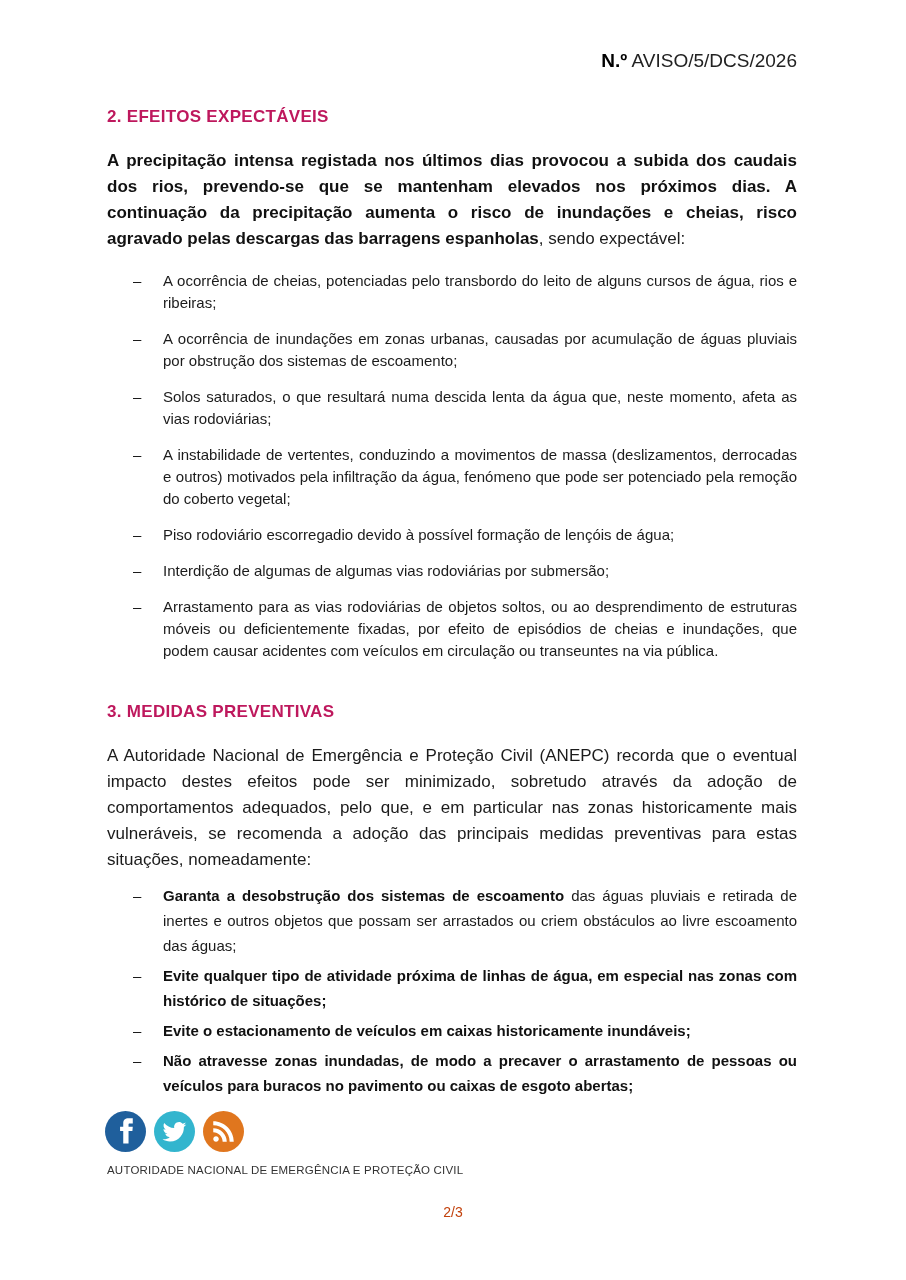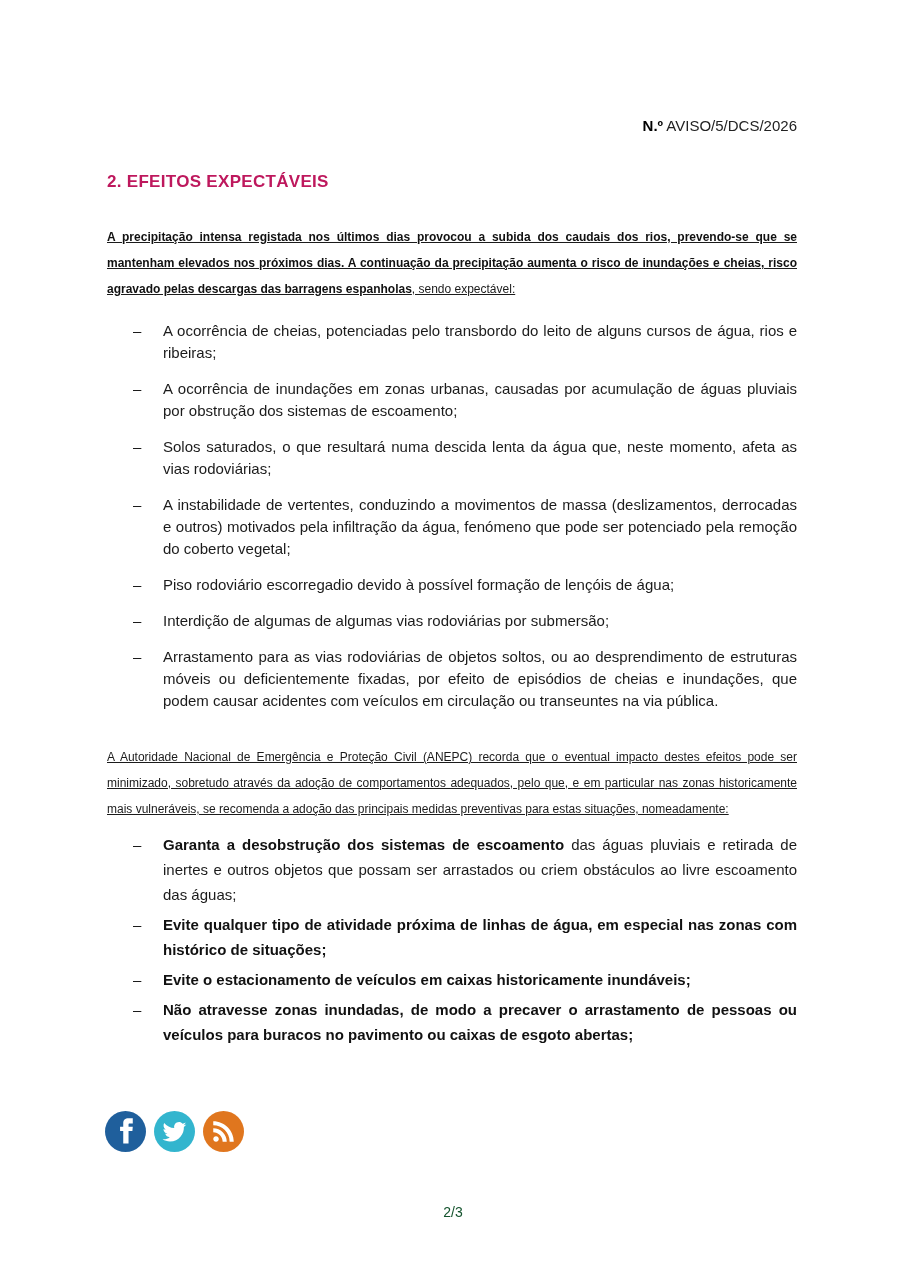--- a/index.html
+++ b/index.html
@@ -14,42 +14,41 @@
     overflow: hidden;
     margin: 0 auto;
   }
   .content {
     position: absolute;
     left: 107px;
     top: 0;
     width: 690px;
   }
   .doc-ref {
-    margin-top: 117px;
+    margin-top: 52px;
     text-align: right;
-    font-size: 15px;
+    font-size: 19px;
     line-height: 18px;
     color: #222222;
   }
   .doc-ref b { color: #000; }
   h2.sec-heading {
     font-size: 17px;
     font-weight: bold;
     color: #be185d;
     letter-spacing: 0.3px;
   }
   .sec-heading.first { margin-top: 37px; }
   .sec-heading.second { margin-top: 40px; }
   p.intro {
-    margin-top: 32px;
-    font-size: 12px;
+    margin-top: 21px;
+    font-size: 17px;
     line-height: 26px;
     text-align: justify;
     color: #1b1b1b;
-    text-decoration: underline;
   }
   p.intro b { color: #111; }
   .dash-list {
     list-style: none;
     margin-top: 18px;
     padding-left: 26px;
   }
   .dash-list li {
     display: flex;
     font-size: 15px;
@@ -84,21 +83,21 @@
     color: #333333;
   }
   .footer-org { letter-spacing: 0.2px; }
   .page-number {
     position: absolute;
     left: 0;
     top: 1204px;
     width: 906px;
     text-align: center;
     font-size: 14px;
-    color: #14532d;
+    color: #c2410c;
   }
 </style>
 </head>
 <body>
 
 <div class="page">
   <div class="content">
 
     <div class="doc-ref"><b>N.º</b><span> AVISO/5/DCS/2026</span></div>
 
@@ -130,20 +129,21 @@
       <li>
           <span class="dash-col">–</span>
           <span class="li-text">Interdição de algumas de algumas vias rodoviárias por submersão;</span>
         </li>
       <li>
           <span class="dash-col">–</span>
           <span class="li-text">Arrastamento para as vias rodoviárias de objetos soltos, ou ao desprendimento de estruturas móveis ou deficientemente fixadas, por efeito de episódios de cheias e inundações, que podem causar acidentes com veículos em circulação ou transeuntes na via pública.</span>
         </li>
     </ul>
 
+    <h2 class="sec-heading second">3. MEDIDAS PREVENTIVAS</h2>
 
     <p class="intro">A Autoridade Nacional de Emergência e Proteção Civil (ANEPC) recorda que o eventual impacto destes efeitos pode ser minimizado, sobretudo através da adoção de comportamentos adequados, pelo que, e em particular nas zonas historicamente mais vulneráveis, se recomenda a adoção das principais medidas preventivas para estas situações, nomeadamente:</p>
 
     <ul class="dash-list measures-list">
       <li>
           <span class="dash-col">–</span>
           <span class="li-text"><b>Garanta a desobstrução dos sistemas de escoamento</b><span class="li-regular"> das águas pluviais e retirada de inertes e outros objetos que possam ser arrastados ou criem obstáculos ao livre escoamento das águas;</span></span>
         </li>
       <li>
           <span class="dash-col">–</span>
@@ -169,16 +169,17 @@
       <svg class="social-icon" viewBox="0 0 24 24">
         <circle cx="12" cy="12" r="12" fill="#33b5ce"></circle>
         <path fill="#ffffff" transform="translate(5,5.2) scale(0.58)" d="M24 4.557c-.883.392-1.832.656-2.828.775 1.017-.609 1.798-1.574 2.165-2.724-.951.564-2.005.974-3.127 1.195-.897-.957-2.178-1.555-3.594-1.555-3.179 0-5.515 2.966-4.797 6.045-4.091-.205-7.719-2.165-10.148-5.144-1.29 2.213-.669 5.108 1.523 6.574-.806-.026-1.566-.247-2.229-.616-.054 2.281 1.581 4.415 3.949 4.89-.693.188-1.452.232-2.224.084.626 1.956 2.444 3.379 4.6 3.419-2.07 1.623-4.678 2.348-7.29 2.04 2.179 1.397 4.768 2.212 7.548 2.212 9.142 0 14.307-7.721 13.995-14.646.962-.695 1.797-1.562 2.457-2.549z"></path>
       </svg>
       <svg class="social-icon" viewBox="0 0 24 24">
         <circle cx="12" cy="12" r="12" fill="#e0761e"></circle>
         <path fill="#ffffff" transform="translate(6,6) scale(0.5)" d="M6.503 20.752c0 1.794-1.456 3.248-3.251 3.248-1.796 0-3.252-1.454-3.252-3.248 0-1.794 1.456-3.248 3.252-3.248 1.795.001 3.251 1.454 3.251 3.248zm-6.503-12.572v4.811c6.05.062 10.96 4.966 11.022 11.009h4.817c-.062-8.71-7.118-15.758-15.839-15.82zm0-3.368c10.58.046 19.152 8.594 19.183 19.188h4.817c-.03-13.231-10.755-23.954-24-24v4.812z"></path>
       </svg>
     </div>
     <div class="footer-lines">
+      <div class="footer-org">AUTORIDADE NACIONAL DE EMERGÊNCIA E PROTEÇÃO CIVIL</div>
     </div>
     <div class="page-number">2/3</div>
   </div>
 </div>
 
 </body></html>

